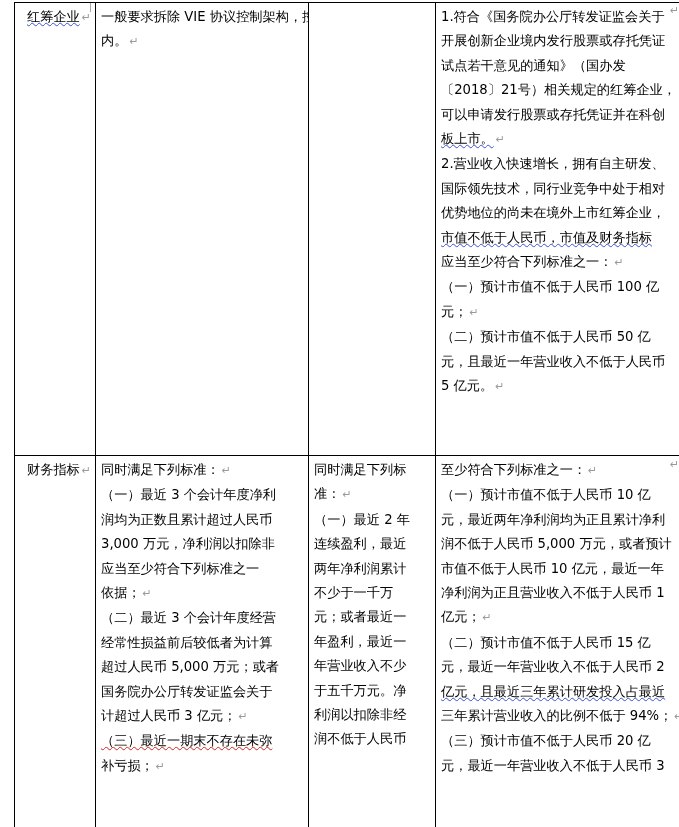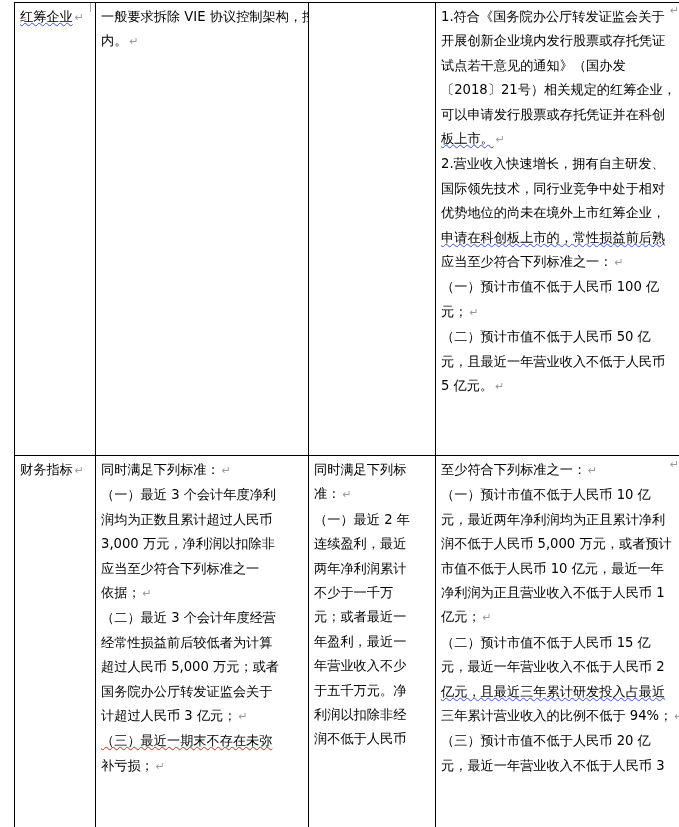--- a/index.html
+++ b/index.html
@@ -67,20 +67,21 @@
     letter-spacing: 0px;
     word-break: break-all;
     overflow: hidden;
   }
 
   td.col-label {
     width: 71px;
     vertical-align: middle;
     padding-left: 6px;
     padding-right: 2px;
+    text-align: right;
   }
   td.col-b { width: 203px; }
   td.col-c { width: 117px; }
   td.col-d { width: 254px; }
 
   .cell-r1-b { height: 448px; }
   .row2 td { height: 373px; vertical-align: top; }
 
   .ln { display: block; white-space: nowrap; }
 
@@ -136,21 +137,21 @@
         <td class="col-d">
           <span class="ln">1.符合《国务院办公厅转发证监会关于</span>
           <span class="ln">开展创新企业境内发行股票或存托凭证</span>
           <span class="ln">试点若干意见的通知》（国办发</span>
           <span class="ln">〔2018〕21号）相关规定的红筹企业，</span>
           <span class="ln"><span>可以申请发行股票或存托凭证并在科创</span></span>
           <span class="ln"><span class="sq-blue">板上市。</span><span class="pmark">↵</span></span>
           <span class="ln">2.营业收入快速增长，拥有自主研发、</span>
           <span class="ln">国际领先技术，同行业竞争中处于相对</span>
           <span class="ln">优势地位的尚未在境外上市红筹企业，</span>
-          <span class="ln"><span class="sq-blue">申请在科创板上市的，常性损益前后熟</span></span>
+          <span class="ln"><span class="sq-blue">市值不低于人民币，市值及财务指标</span></span>
           <span class="ln"><span>应当至少符合下列标准之一：</span><span class="pmark">↵</span></span>
           <span class="ln">（一）预计市值不低于人民币 100 亿</span>
           <span class="ln"><span>元；</span><span class="pmark">↵</span></span>
           <span class="ln">（二）预计市值不低于人民币 50 亿</span>
           <span class="ln">元，且最近一年营业收入不低于人民币</span>
           <span class="ln"><span>5 亿元。</span><span class="pmark">↵</span></span>
         </td>
       </tr>
 
       <tr class="row2">

